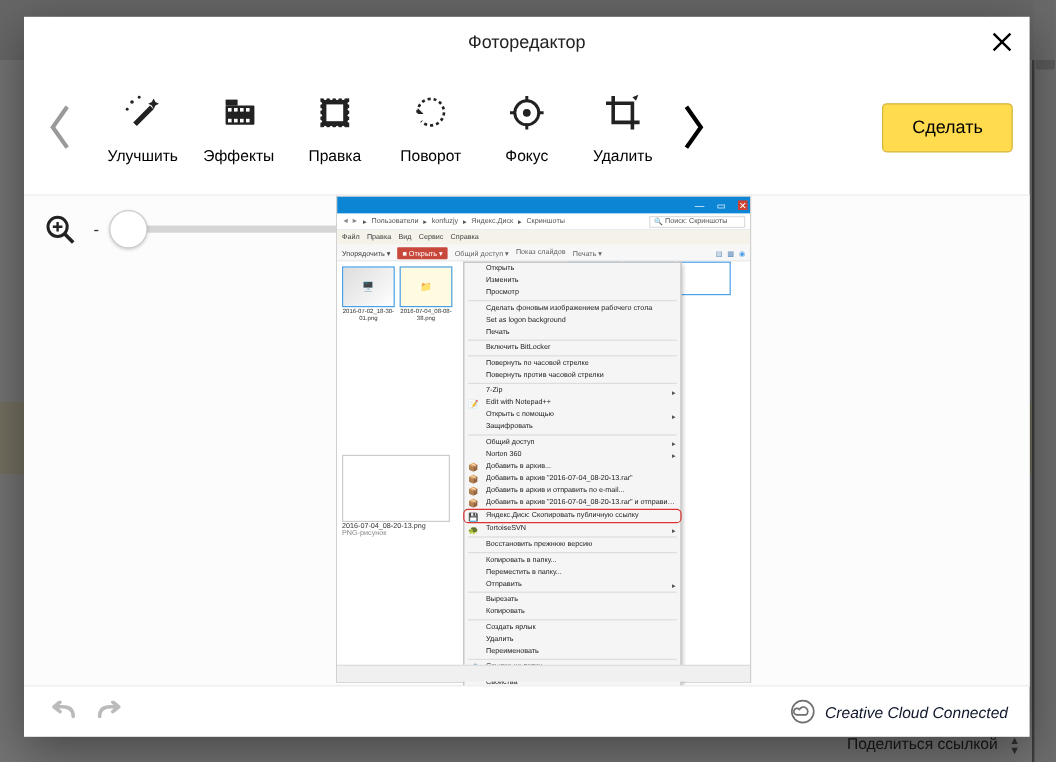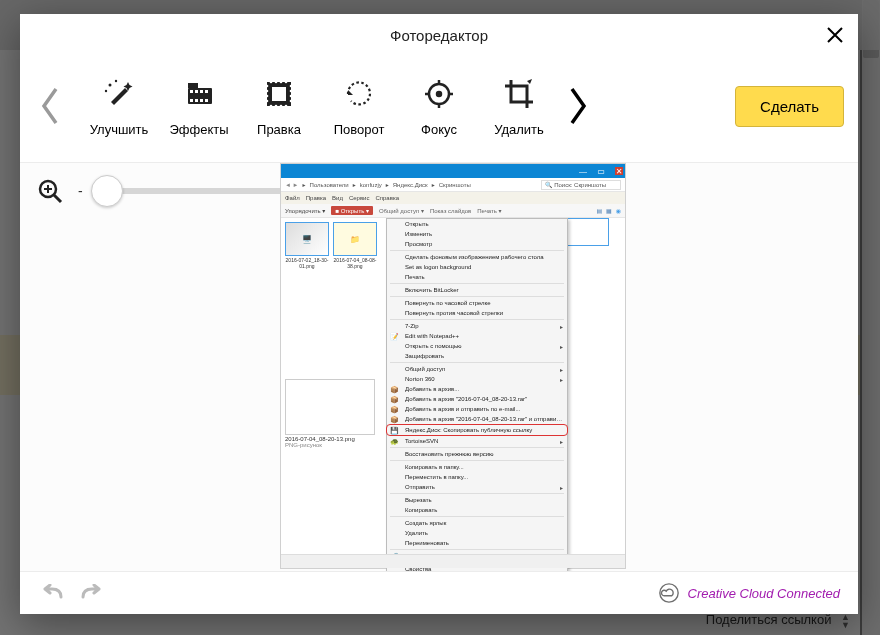--- a/index.html
+++ b/index.html
@@ -73,21 +73,21 @@
   .ctx-icon { position:absolute; left:3px; top:1px; width:10px; height:10px; display:flex; align-items:center; justify-content:center; font-size:7px;}
   .ctx-hl { border:1px solid #d33; border-radius:4px; margin:0 -1px; padding:2px 4px 2px 18px;}
   .sel-row { position:absolute; top:54px; left:146px; width:195px; height:30px; display:flex; gap:2px;}
   .sel-thumb { width:44px; height:28px; border:1px solid #4aa0e8; background:#fff;}
   .sel-thumb.first { border:1px solid #ccc;}
   .win-status { position:absolute; bottom:0; left:0; right:0; height:14px; background:#f0f0f0; border-top:1px solid #ddd;}
 
   .modal-footer { height: 42px; display: flex; align-items: center; padding: 0 18px; }
   .footer-action { width: 28px; height: 28px; display: flex; align-items:center; justify-content:center; color:#bbb; cursor:pointer; margin-right:12px;}
   .footer-action svg { width:22px; height:18px;}
-  .cc-status { margin-left:auto; display:flex; align-items:center; gap:8px; color:#a21caf; font-size:13px; font-style: italic;}
+  .cc-status { margin-left:auto; display:flex; align-items:center; gap:8px; color:#0f172a; font-size:13px; font-style: italic;}
   .cc-status svg { width:22px; height:22px; }
 </style>
 </head>
 <body>
 
 <div class="bg-scroll-track">
   <div class="bg-scroll-thumb"></div>
 </div>
 <div class="bg-header"></div>
 <div class="bg-logo"></div>

